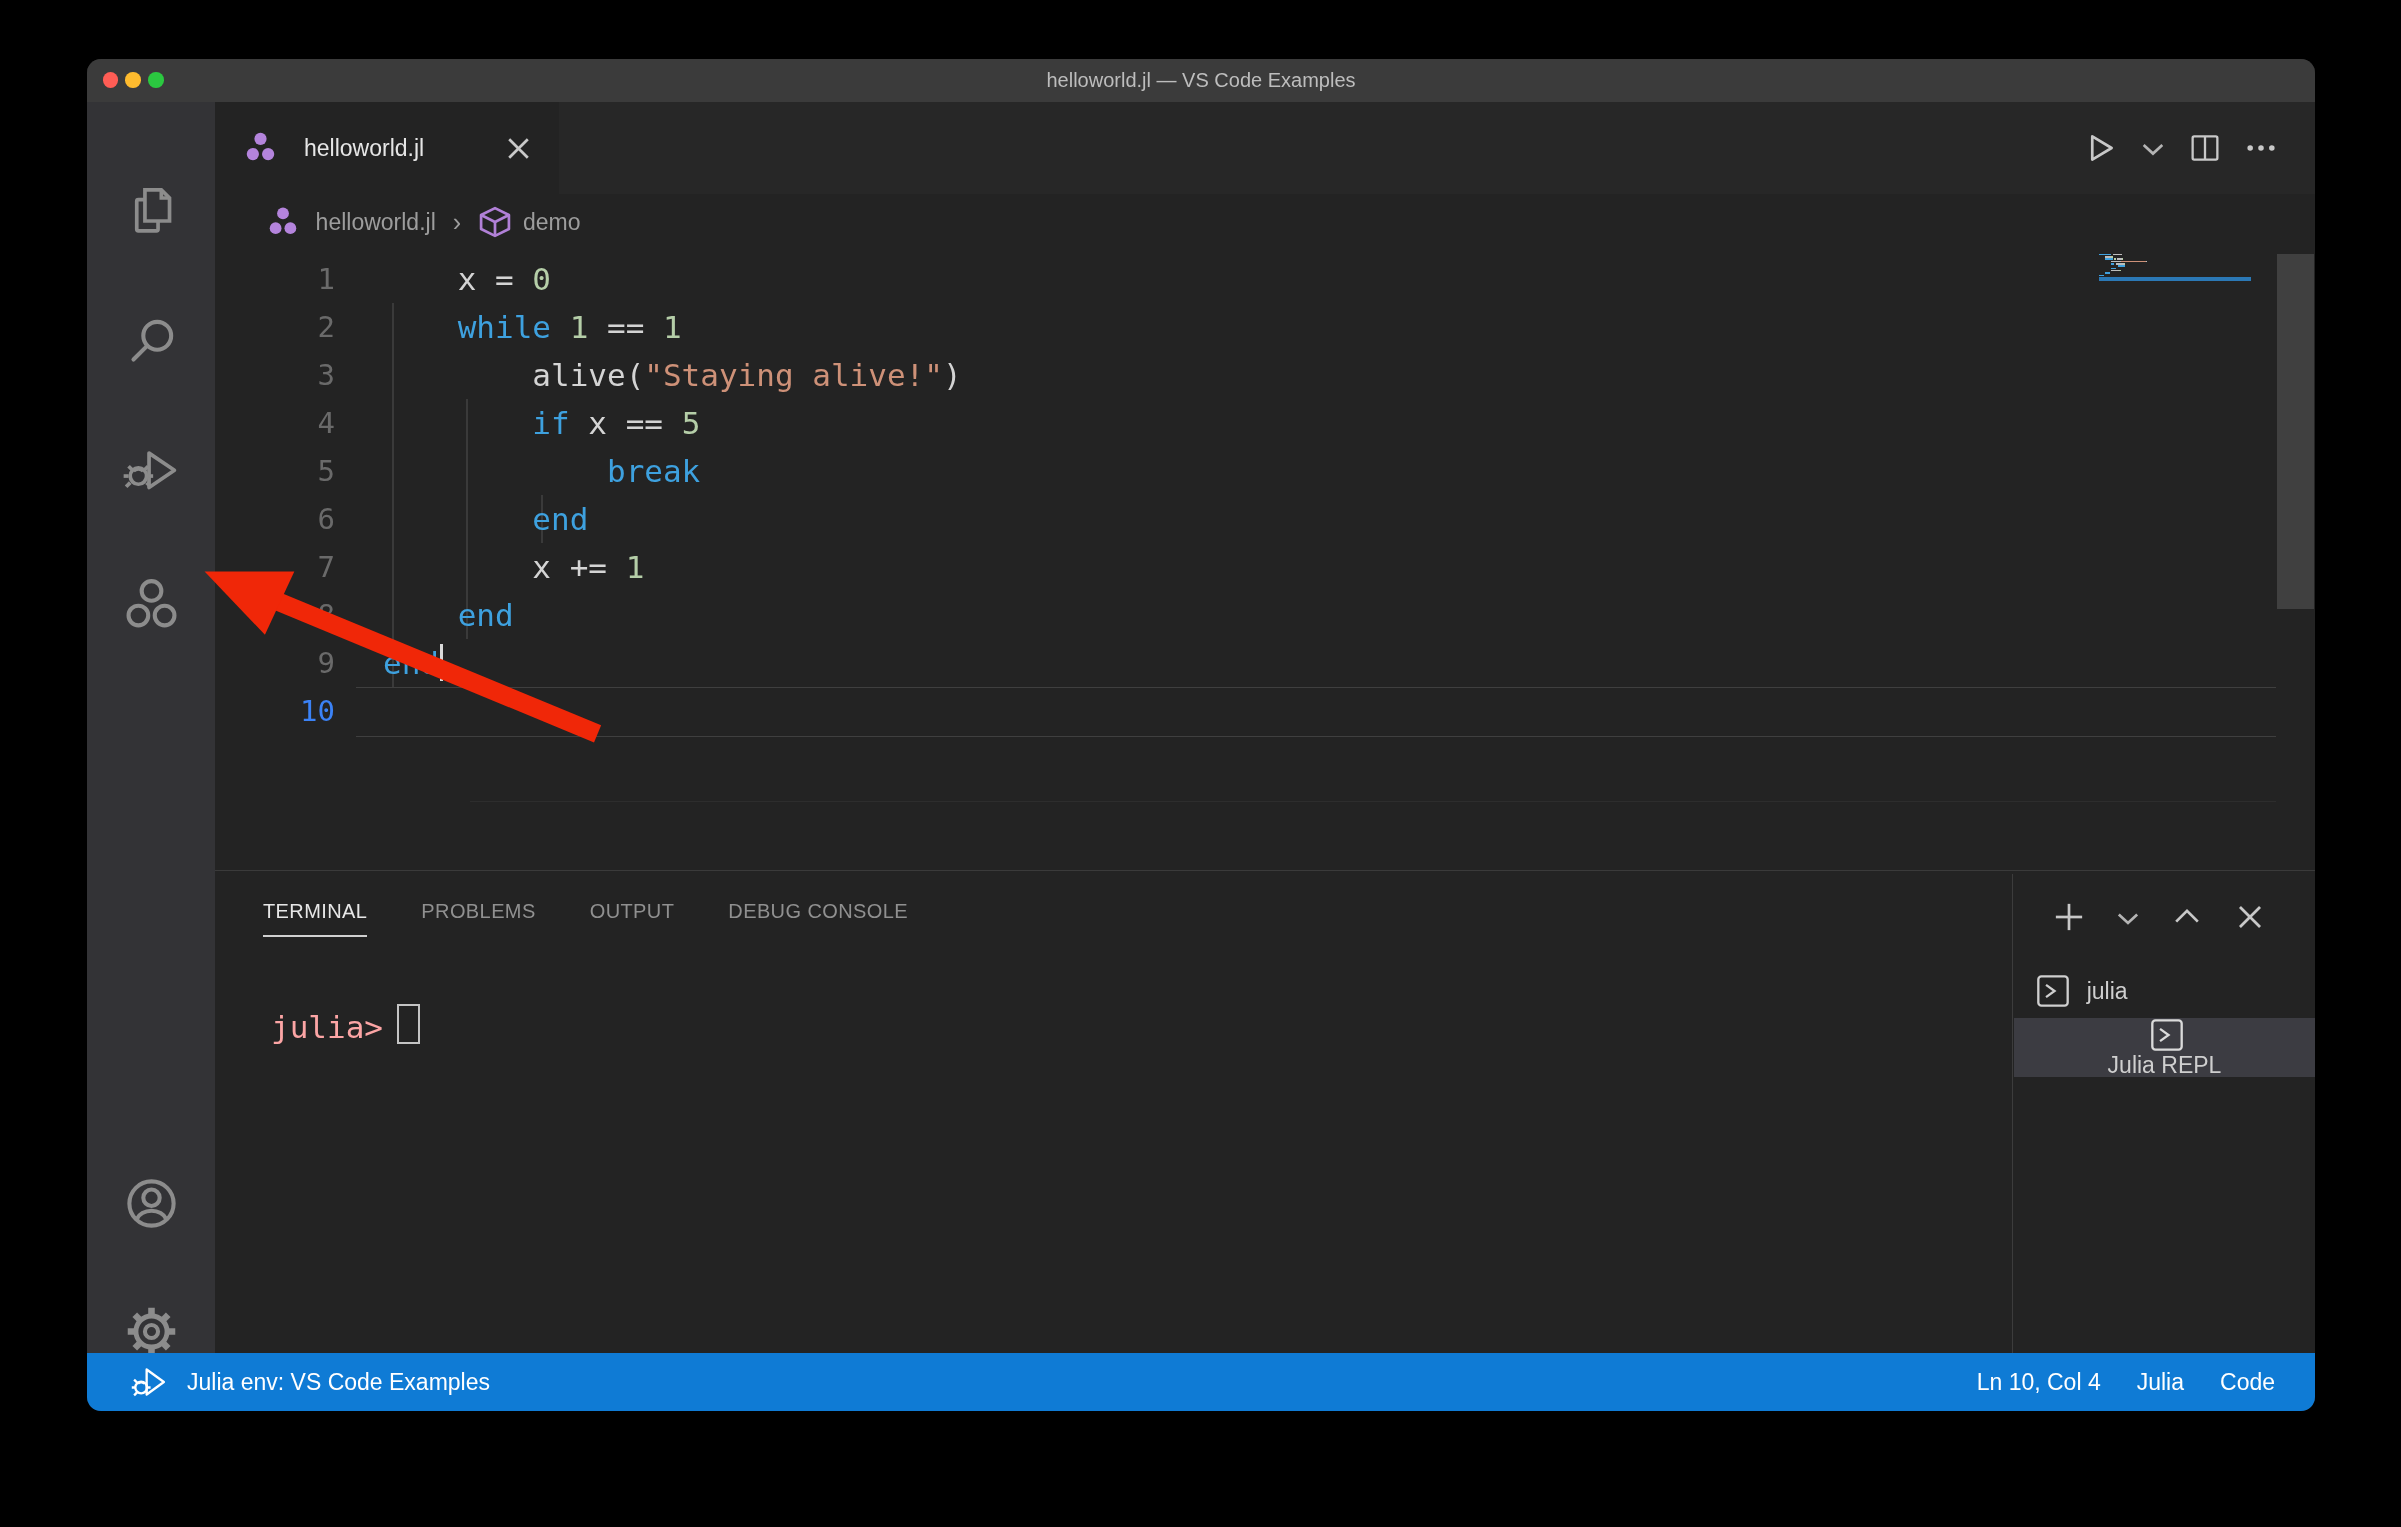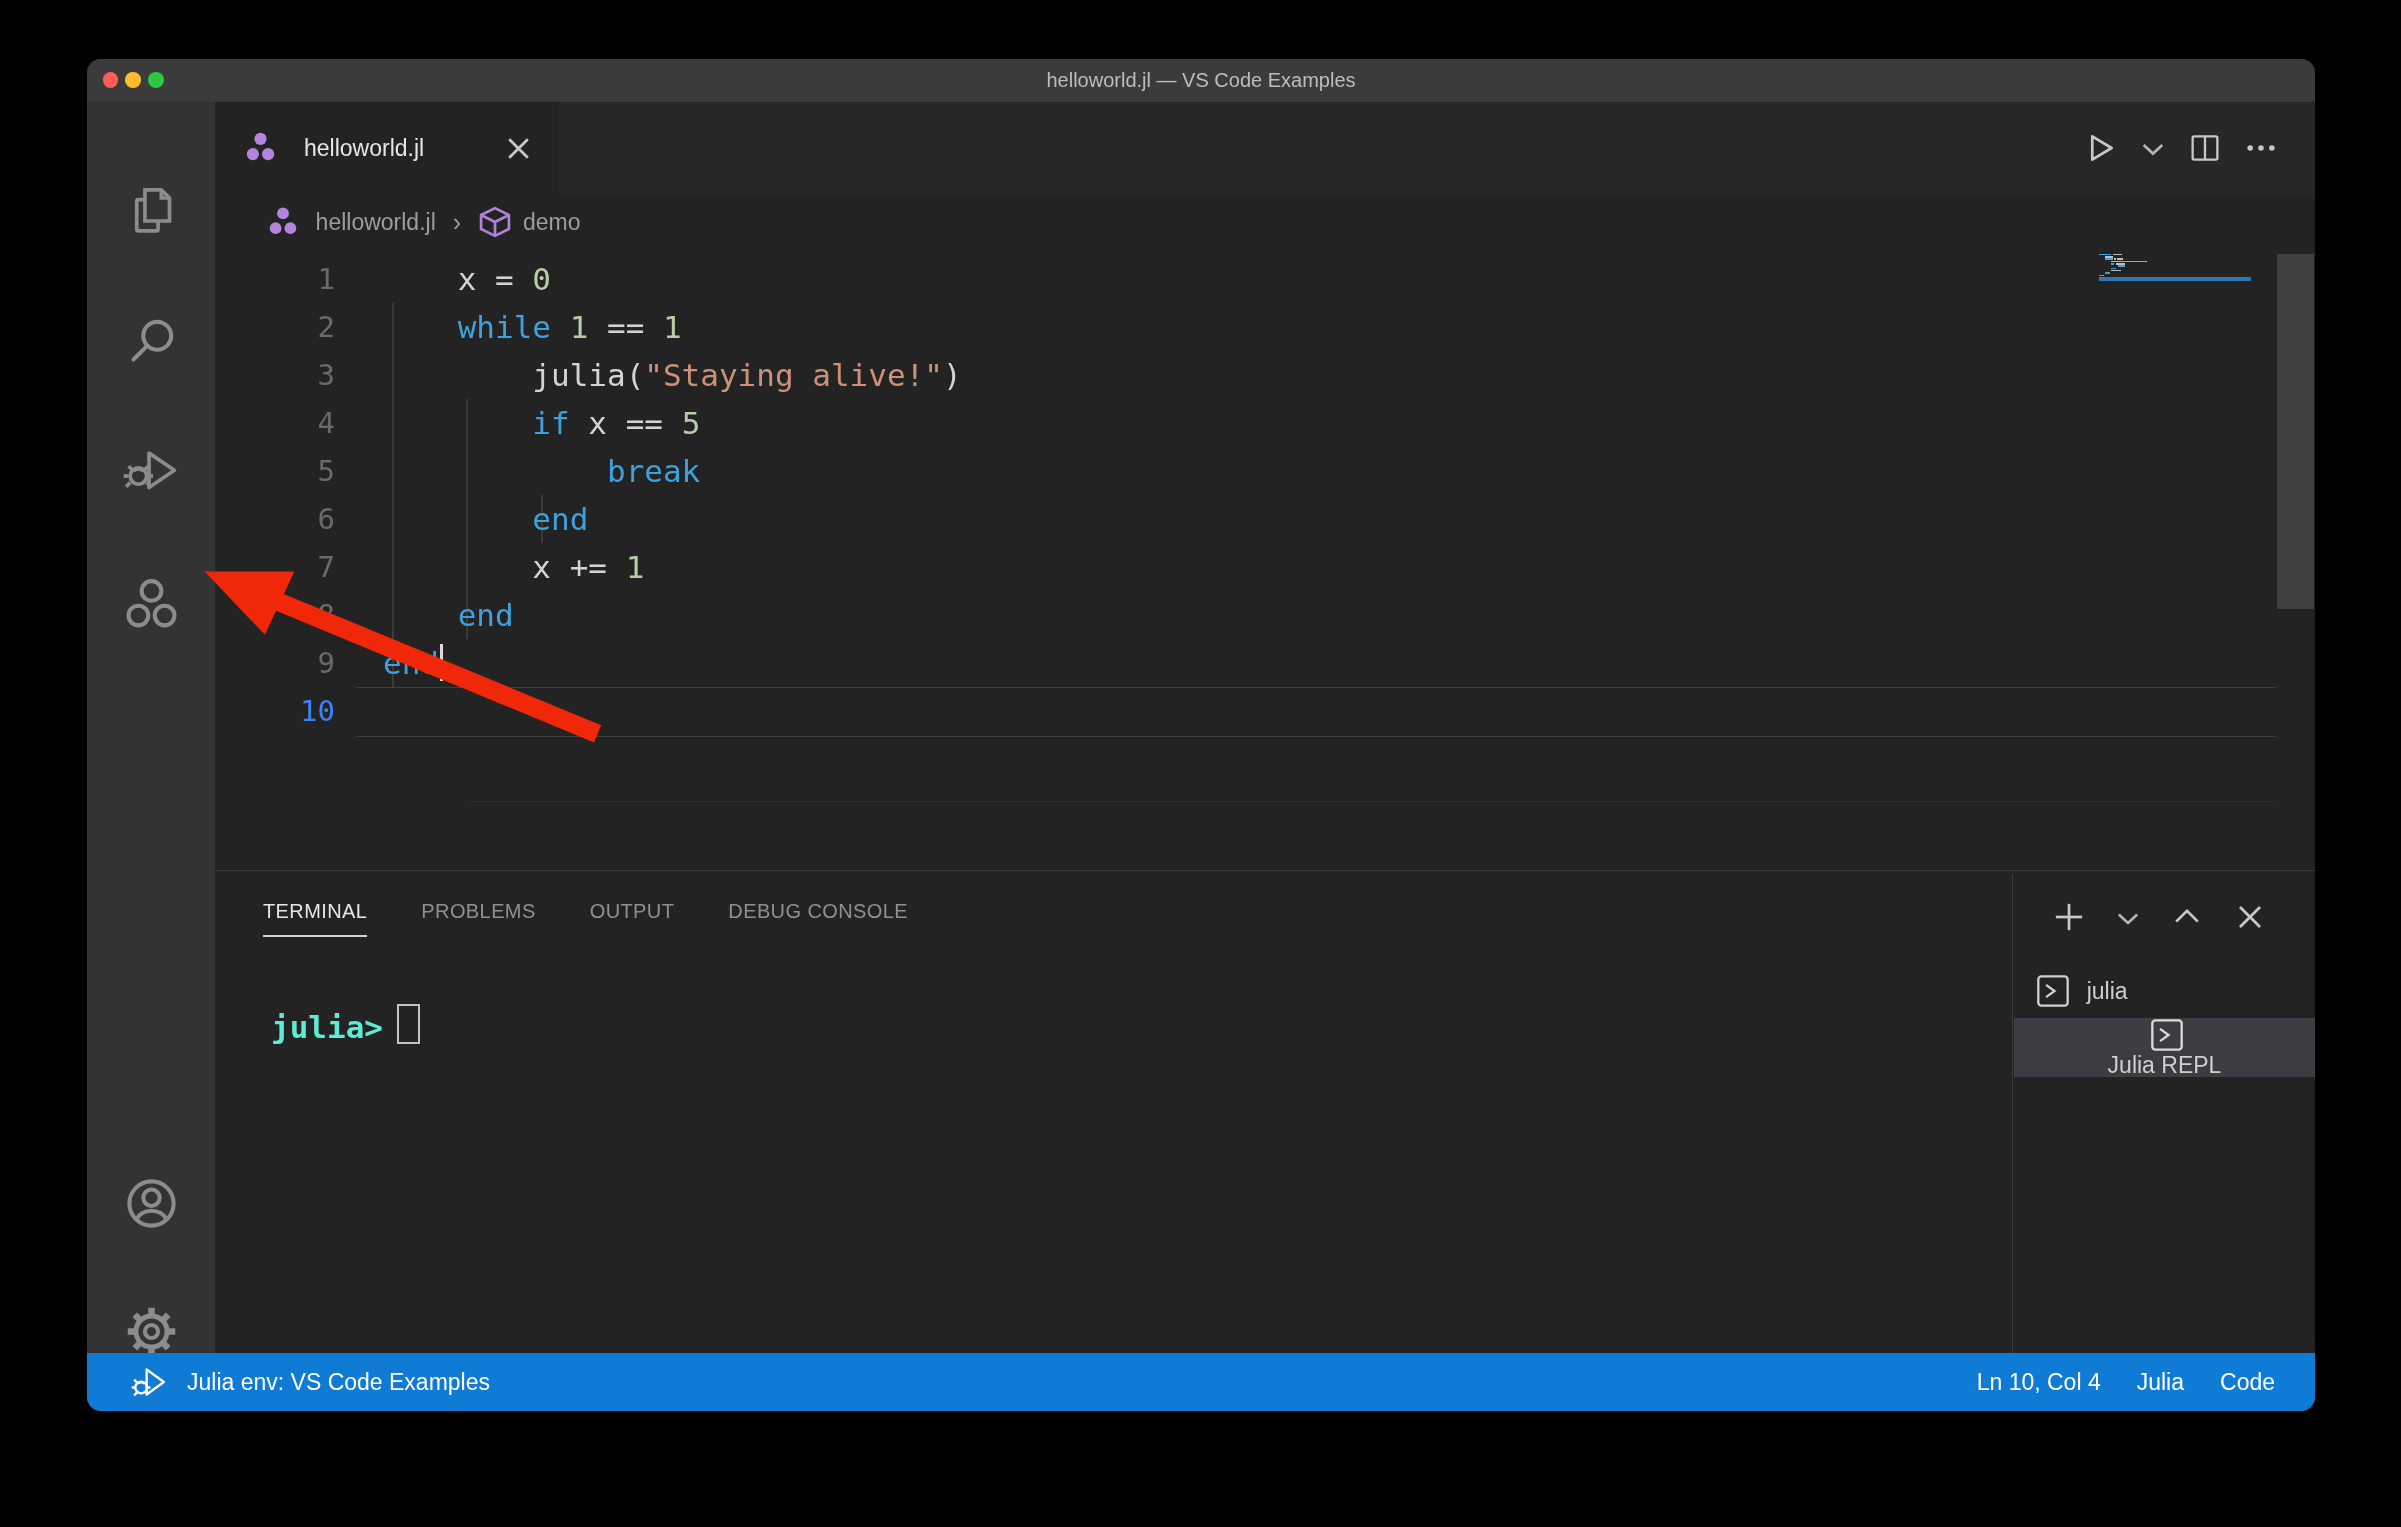--- a/index.html
+++ b/index.html
@@ -50,21 +50,21 @@
   .mini-curline{position:absolute;right:64px;top:27px;width:152px;height:3.9px;background:rgba(44,125,190,.95);}
   .vscrollbar{position:absolute;right:1.5px;top:3.9px;width:37px;height:355px;background:rgba(120,120,120,.35);}
   
   .panel{position:absolute;left:128px;right:0;top:811px;height:483px;background:#232323;border-top:0.8px solid #3a3a3a;}
   .panel-tabs{position:absolute;left:48px;top:29px;display:flex;gap:54px;}
   .ptab{font-size:20px;letter-spacing:0.4px;color:#909090;padding-bottom:12px;}
   .ptab.active{color:#E7E7E7;border-bottom:2.3px solid #D0D0D0;}
   .panel-actions{position:absolute;top:29px;right:48px;display:flex;gap:29px;align-items:center;}
   .panel-actions .pa{width:34px;height:34px;}
   .term-line{position:absolute;left:56px;top:133px;font-family:"DejaVu Sans Mono",monospace;font-size:31px;}
-  .term-prompt{color:#5eead4;font-weight:bold;}
+  .term-prompt{color:#fca5a5;font-weight:normal;}
   .term-cursor{display:inline-block;width:18.6px;height:36px;border:2.3px solid #C4C4C4;margin-left:14px;vertical-align:-6.2px;}
   .term-divider{position:absolute;right:302px;top:3.1px;bottom:-0.8px;width:0.8px;background:#3C3C3C;}
   .term-list{position:absolute;right:0;width:301px;top:93px;}
   .trow{height:54px;display:flex;align-items:center;color:#CFCFCF;font-size:23px;}
   .trow.selected{background:#3C3C42;height:59px;flex-direction:column;}
   .trow .ticon{width:34px;height:34px;margin-left:21.7px;margin-right:17px;flex:none;}
   
   .statusbar{position:absolute;left:0;right:0;bottom:0;height:58px;display:flex;align-items:center;justify-content:space-between;color:#fff;font-size:23px;}
   .sb-left{display:flex;align-items:center;gap:20px;padding-left:44px;}
   .sb-right{display:flex;align-items:center;gap:36px;padding-right:40px;}
@@ -220,21 +220,21 @@
         <div class="gnum">8</div>
         <div class="gnum">9</div>
         <div class="gnum active">10</div>
       </div>
     <div class="iguide" style="left:177px;top:53px;height:384px"></div>
     <div class="iguide" style="left:251px;top:149px;height:240px"></div>
     <div class="iguide" style="left:326px;top:245px;height:48px"></div>
     <div class="code">
         <div class="cline"><span class="tok-p">    x = </span><span class="tok-n">0</span></div>
         <div class="cline"><span class="tok-p">    </span><span class="tok-k">while</span><span class="tok-p"> </span><span class="tok-n">1</span><span class="tok-p"> == </span><span class="tok-n">1</span></div>
-        <div class="cline"><span class="tok-p">        julia(</span><span class="tok-s">"Staying alive!"</span><span class="tok-p">)</span></div>
+        <div class="cline"><span class="tok-p">        alive(</span><span class="tok-s">"Staying alive!"</span><span class="tok-p">)</span></div>
         <div class="cline"><span class="tok-p">        </span><span class="tok-k">if</span><span class="tok-p"> x == </span><span class="tok-n">5</span></div>
         <div class="cline"><span class="tok-p">            </span><span class="tok-k">break</span></div>
         <div class="cline"><span class="tok-p">        </span><span class="tok-k">end</span></div>
         <div class="cline"><span class="tok-p">        x += </span><span class="tok-n">1</span></div>
         <div class="cline"><span class="tok-p">    </span><span class="tok-k">end</span></div>
         <div class="cline"><span class="tok-k">end</span><span class="caret"></span></div>
       </div>
     <div class="minimap">
         <div class="mline">
           <span class="m-k" style="width: 12.4px;"></span>

